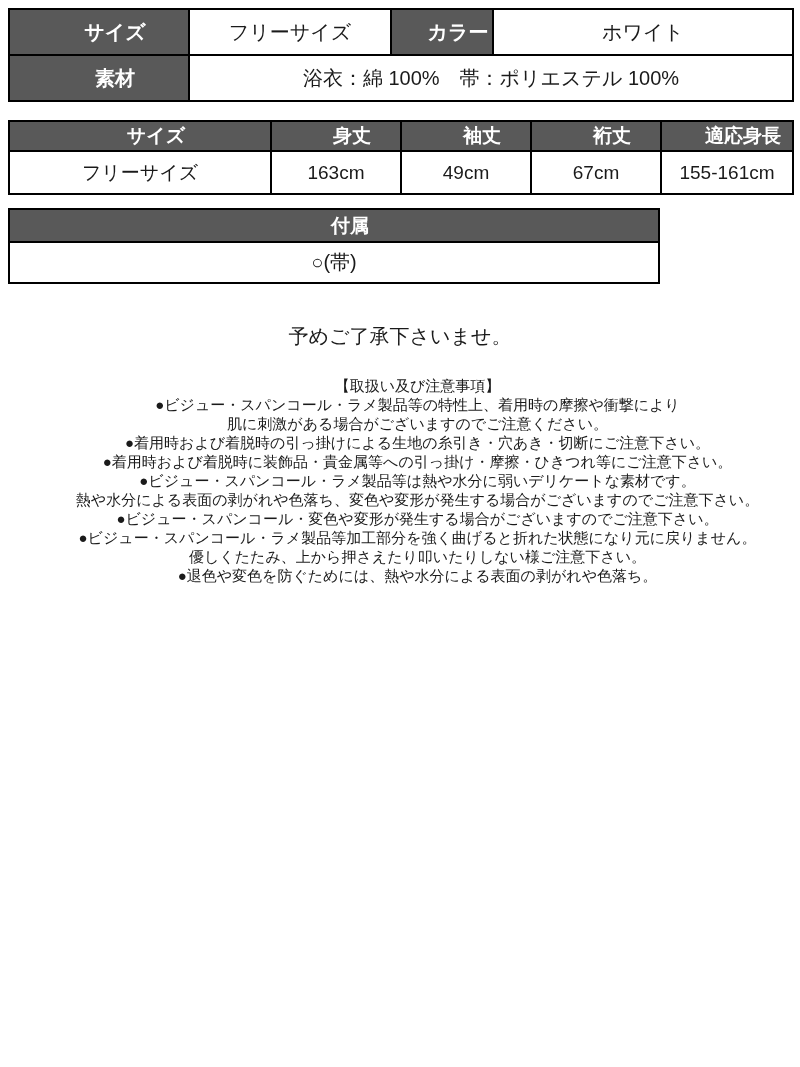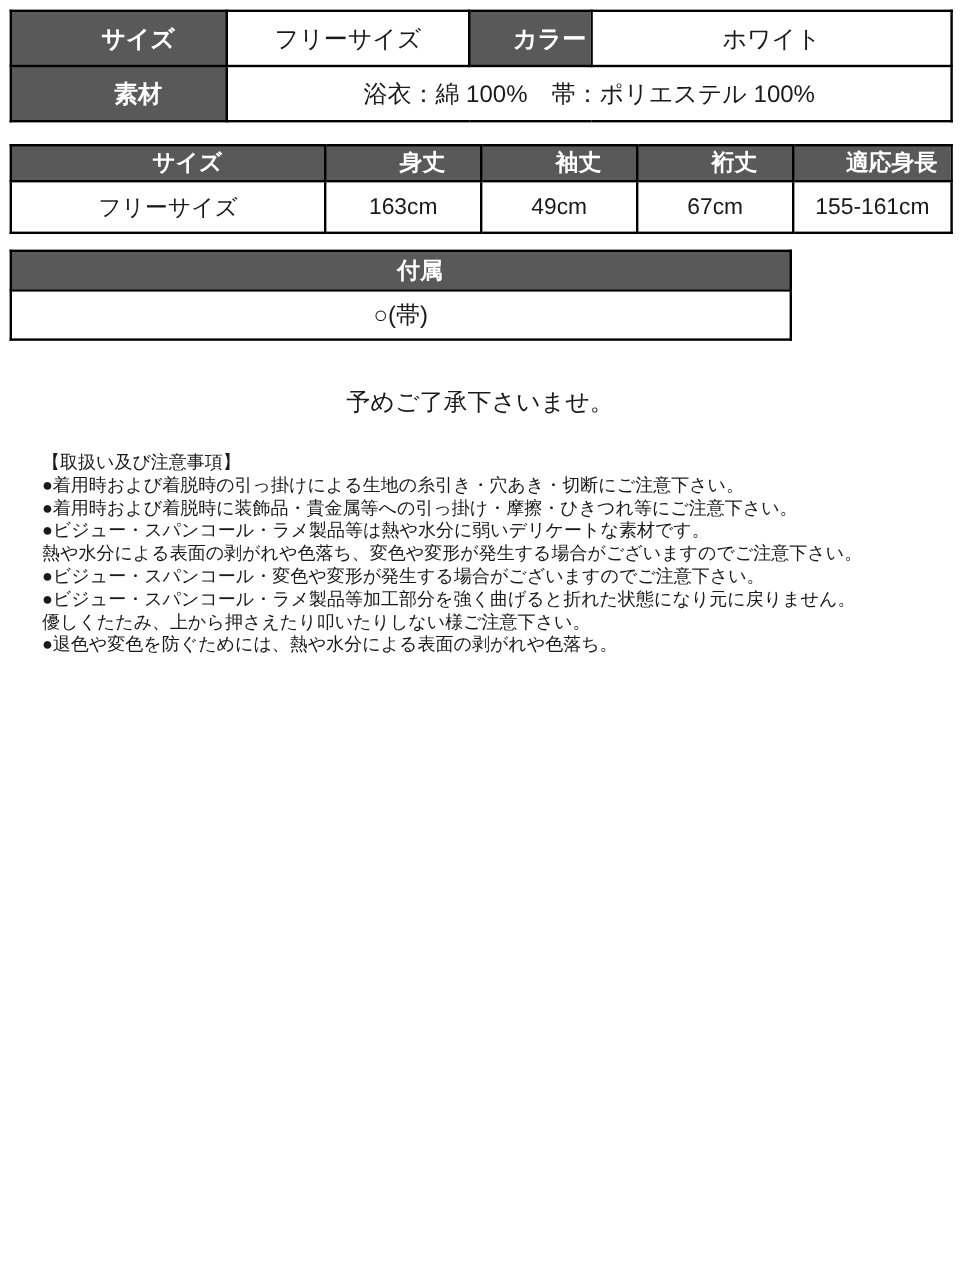--- a/index.html
+++ b/index.html
@@ -56,21 +56,21 @@
     line-height: 29px;
     color: #1a1a1a;
   }
   
   .care {
     margin: 25px 0 0 35px;
     font-size: 15px;
     line-height: 19px;
     color: #1a1a1a;
   }
-  .care div { white-space: nowrap; }
+  .care div { white-space: nowrap; text-align: center; }
 </style>
 </head>
 <body>
 
 <div class="page">
 
   <table class="spec-table">
     <colgroup>
       <col style="width:180px">
         <col style="width:202px">
@@ -127,20 +127,22 @@
     </tr>
   </tbody>
     </table>
 
   <div class="notice">
     <div>予めご了承下さいませ。</div>
   </div>
 
   <div class="care">
     <div>【取扱い及び注意事項】</div>
+    <div>●ビジュー・スパンコール・ラメ製品等の特性上、着用時の摩擦や衝撃により</div>
+    <div>肌に刺激がある場合がございますのでご注意ください。</div>
     <div>●着用時および着脱時の引っ掛けによる生地の糸引き・穴あき・切断にご注意下さい。</div>
     <div>●着用時および着脱時に装飾品・貴金属等への引っ掛け・摩擦・ひきつれ等にご注意下さい。</div>
     <div>●ビジュー・スパンコール・ラメ製品等は熱や水分に弱いデリケートな素材です。</div>
     <div>熱や水分による表面の剥がれや色落ち、変色や変形が発生する場合がございますのでご注意下さい。</div>
     <div>●ビジュー・スパンコール・変色や変形が発生する場合がございますのでご注意下さい。</div>
     <div>●ビジュー・スパンコール・ラメ製品等加工部分を強く曲げると折れた状態になり元に戻りません。</div>
     <div>優しくたたみ、上から押さえたり叩いたりしない様ご注意下さい。</div>
     <div>●退色や変色を防ぐためには、熱や水分による表面の剥がれや色落ち。</div>
   </div>
 

